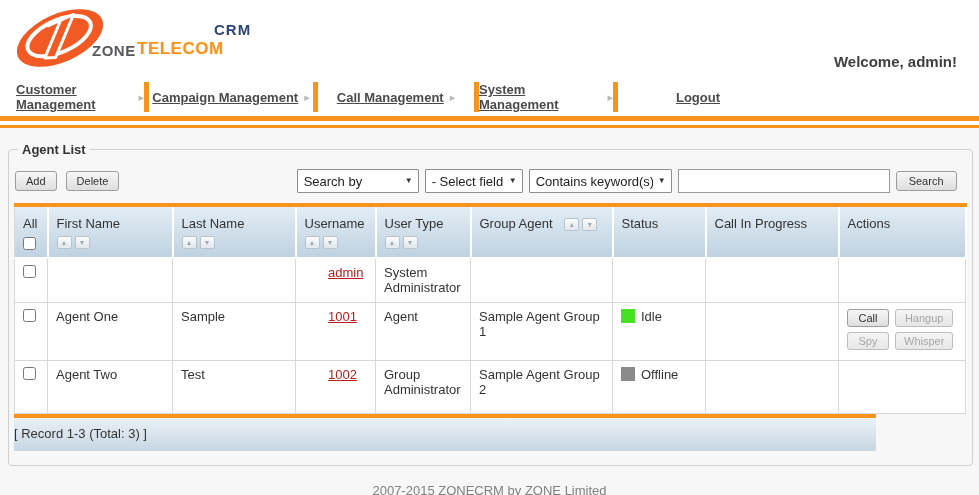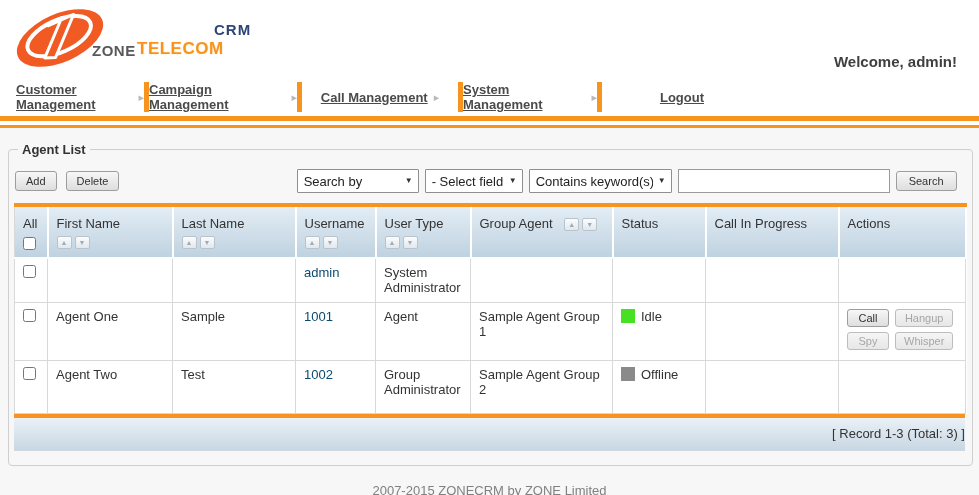--- a/index.html
+++ b/index.html
@@ -17,21 +17,21 @@
   .logo-crm { position:absolute; left:206px; top:15px; font-size:15px; font-weight:bold; color:#2d4577; letter-spacing:1px; }
   .welcome { position:absolute; right:22px; top:53px; font-size:15px; font-weight:bold; color:#3f3f3f; }
 
   
   .nav { height:38px; background:#fff; display:flex; align-items:center; }
   .nav-item { display:flex; align-items:center; justify-content:center; height:100%; cursor:pointer; }
   .nav-item .lbl { font-size:13px; font-weight:bold; color:#4a4a4a; text-decoration:underline; }
   .nav-arrow { color:#b9b9b9; font-size:11px; margin-left:6px; text-decoration:none; }
   .nav-sep { width:5px; height:30px; background:#f7941e; }
   .ni-customer { width:144px; justify-content:flex-start; padding-left:16px; }
-  .ni-campaign { width:148px; }
+  .ni-campaign { width:164px; }
   .ni-call { width:156px; }
   .ni-system { width:134px; }
   .ni-logout { width:160px; }
 
   .bar-orange-1 { height:5px; background:#f7941e; }
   .bar-gap { height:4px; background:#fff; }
   .bar-orange-2 { height:3px; background:#f7941e; }
 
   
   .content { background:#f7f7f7; height:445px; padding:14px 8px 0 8px; }
@@ -62,28 +62,28 @@
   table.grid td { border-right:1px solid #d8d8d8; border-bottom:1px solid #d8d8d8; background:#fff;
         font-size:13px; color:#333; padding:6px 6px 6px 8px; vertical-align:top; }
   tr.r0 { height:44px; } tr.r1 { height:58px; } tr.r2 { height:53px; }
   .sorts { display:flex; gap:3px; margin-top:5px; }
   .sorts.inline { display:inline-flex; margin:0 0 0 8px; vertical-align:1px; }
   .sort-btn { display:inline-block; width:15px; height:13px; border:1px solid #b9c3cc; border-radius:2px;
         background:linear-gradient(#fbfcfd,#e2e8ee); color:#9fabb5; font-size:7px; line-height:12px;
         text-align:center; cursor:pointer; }
   input[type=checkbox] { width:13px; height:13px; cursor:pointer; }
   th input[type=checkbox] { margin-top:6px; }
-  a.cell-link { color:#0c4a6e; cursor:pointer; }
+  a.cell-link { color:#b91c1c; text-decoration:underline; cursor:pointer;margin-left:24px; }
   .status-cell { display:flex; align-items:center; gap:6px; }
   .status-square { width:14px; height:14px; display:inline-block; }
   .actions-grid { display:grid; grid-template-columns:auto auto; gap:5px 6px; justify-content:start; }
   .actions-grid .btn { padding:2px 8px; min-width:42px; }
 
-  .record-bar { width:951px; border-top:4px solid #f7941e; background:linear-gradient(#eaf1f7,#c8d7e3);
-        border-bottom:1px solid #cfd8df; text-align:right; font-size:13px; color:#333; padding:8px 0 9px 0; }
+  .record-bar { width:862px; border-top:4px solid #f7941e; background:linear-gradient(#eaf1f7,#c8d7e3);
+        border-bottom:1px solid #cfd8df; text-align:left; font-size:13px; color:#333; padding:8px 0 9px 0; }
 
   .copyright { text-align:center; font-size:13px; color:#808080; margin-top:17px; }
 </style>
 </head>
 <body>
 
 <div class="page">
 
   <div class="top-header">
     <div class="logo">

